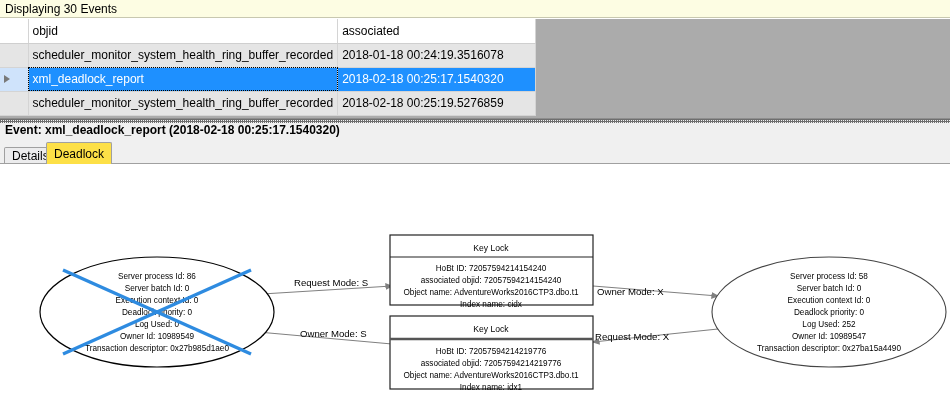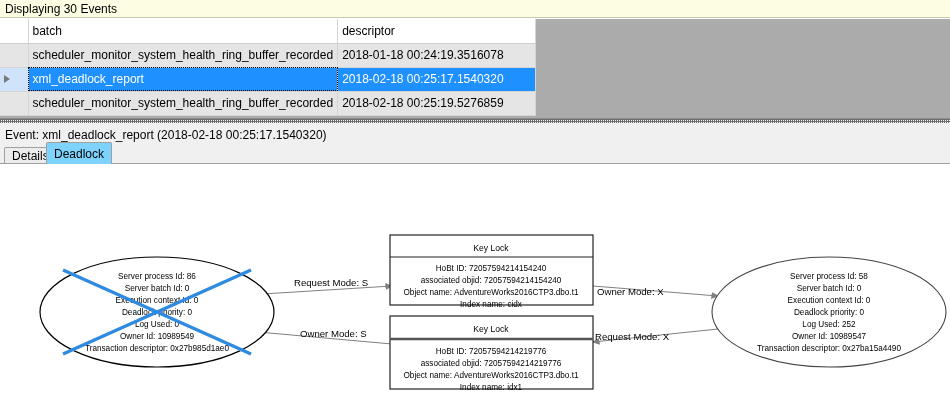--- a/index.html
+++ b/index.html
@@ -91,23 +91,24 @@
       repeating-linear-gradient(180deg, #555 0 1px, transparent 1px 2px);
     background-size: 2px 2px;
     opacity: .85;
   }
 
   
   #event-line {
     position: absolute; left: 0; top: 123px;
     width: 950px; height: 19px;
     background: #f0f0f0;
-    display: flex; align-items: flex-end;
+    display: flex; align-items: flex-start;
     padding-left: 5px;
     font-size: 12px;
+    font-weight: bold;
   }
 
   
   #tabstrip {
     position: absolute; left: 0; top: 142px;
     width: 950px; height: 22px;
     background: #f0f0f0;
   }
   .tab {
     position: absolute;
@@ -118,21 +119,21 @@
     font-size: 12px;
     background: #f0f0f0;
     border: 1px solid #a0a0a0;
     border-bottom: none;
     border-radius: 2px 2px 0 0;
   }
   .tab.inactive { left: 4px; height: 17px; background:#ececed; }
   .tab.active {
     left: 46px;
     height: 22px;
-    background: #7dd3fc;
+    background: #fde047;
     border-color: #a0a0a0;
     z-index: 3;
     font-size: 12px;
   }
 
   
   #canvas {
     position: absolute; left: 0; top: 163px;
     width: 950px; height: 237px;
     background: #ffffff;
@@ -166,22 +167,22 @@
 <div id="grid-area">
   <table class="grid">
     <colgroup>
       <col class="c-sel">
         <col class="c-name">
         <col class="c-ts">
     </colgroup>
     <thead>
       <tr>
         <th class="sel-head"></th>
-        <th>batch</th>
-        <th>descriptor</th>
+        <th>objid</th>
+        <th>associated</th>
       </tr>
     </thead>
     <tbody>
       <tr>
         <td class="sel-cell"></td>
         <td class="data name-cell">scheduler_monitor_system_health_ring_buffer_recorded</td>
         <td class="data">2018-01-18 00:24:19.3516078</td>
       </tr>
       <tr class="selected">
         <td class="sel-cell">

